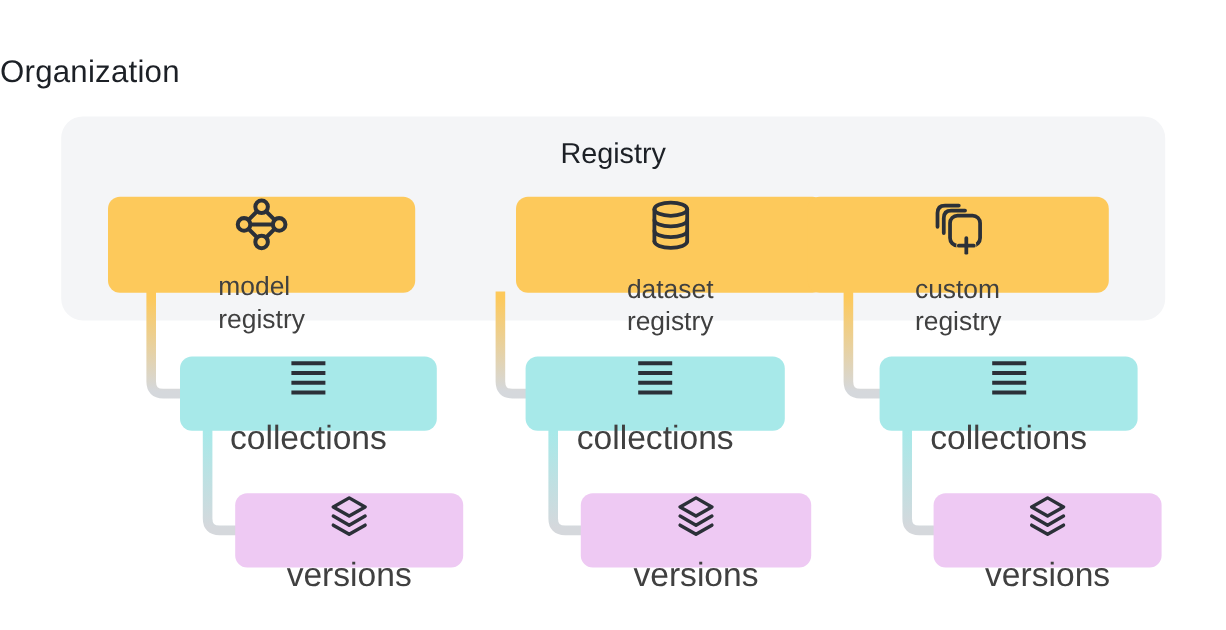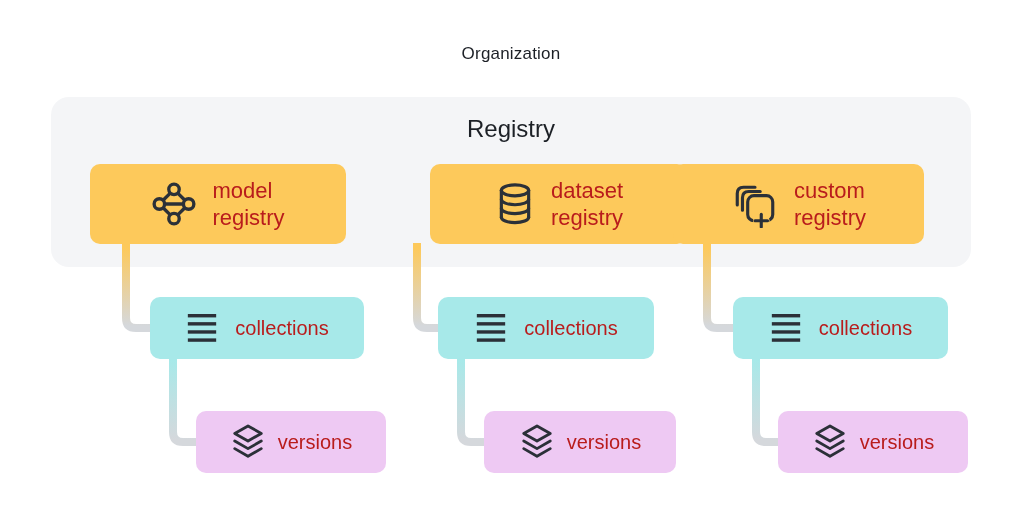--- a/index.html
+++ b/index.html
@@ -5,41 +5,41 @@
   html,body{margin:0;padding:0;background:#ffffff;}
   .canvas{
     position:relative;
     width:1022px;height:525px;
     background:#ffffff;
     font-family:"Liberation Sans","DejaVu Sans",sans-serif;
     overflow:hidden;
   }
   .diagram-title{
     position:absolute;top:44px;left:0;width:1022px;
-    text-align:center;font-size:17px;font-weight:500;color:#1c2026;
+    font-size:26px;font-weight:500;color:#1c2026;
     letter-spacing:0.2px;
   }
   .registry-container{
     position:absolute;left:51px;top:97px;width:920px;height:170px;
     background:#f4f5f7;border-radius:18px;z-index:0;
   }
   .registry-label{
     position:absolute;top:18px;left:0;width:100%;
     text-align:center;font-size:24px;font-weight:500;color:#1c2026;
   }
   .connector-layer{position:absolute;left:0;top:0;z-index:1;}
   .node{
-    position:absolute;display:flex;align-items:center;justify-content:center;
-    border-radius:10px;z-index:2;color:#b91c1c;
+    position:absolute;display:flex;align-items:center;
+    border-radius:10px;z-index:2;color:#404040;flex-direction:column;
   }
   .node-registry{top:164px;height:80px;background:#fdc95b;gap:15px;}
   .node-collections{top:297px;height:62px;background:#a7e9e9;gap:16px;}
   .node-versions{top:411px;height:62px;background:#eec9f3;gap:12px;}
   .node-label{font-size:22px;line-height:27px;}
-  .node-label-single{font-size:20px;}
+  .node-label-single{font-size:28px;}
   .icon{display:flex;align-items:center;justify-content:center;}
   svg{display:block;}
 </style>
 </head>
 <body>
 
 <div class="canvas">
 
   <div class="diagram-title">Organization</div>
 

